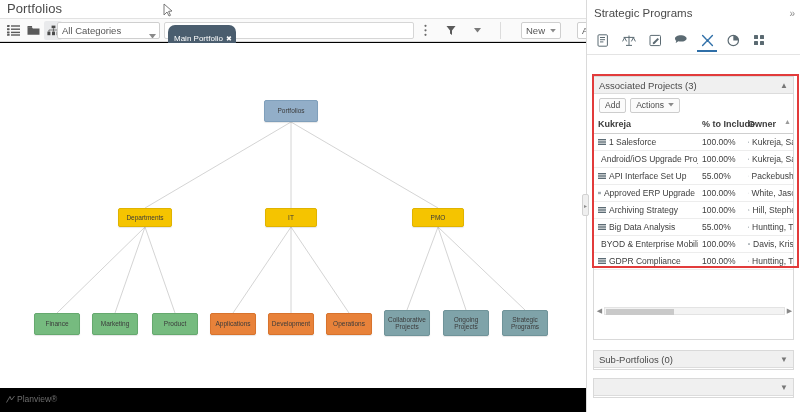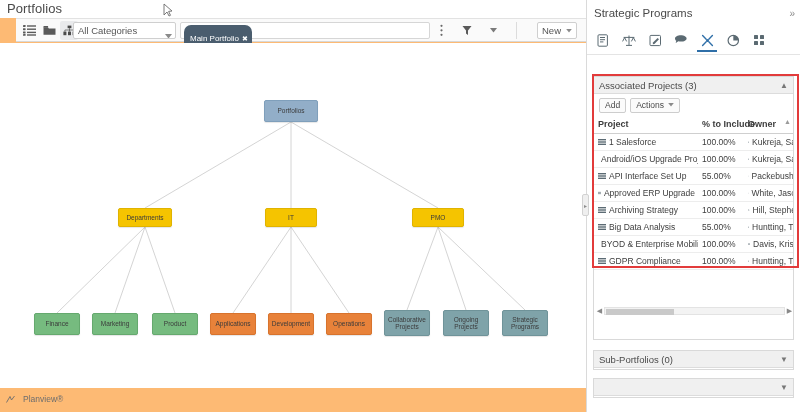--- a/index.html
+++ b/index.html
@@ -8,34 +8,34 @@
     width: 800px; height: 412px;
     overflow: hidden;
     background: #ffffff;
     font-family: "Liberation Sans", sans-serif;
     font-size: 11px;
     color: #333333;
   }
   #app { position: relative; width: 800px; height: 412px; background:#fff; }
 
   
-  .left-pane { position:absolute; left:0; top:0; width:586px; height:412px; background:#fdba74; }
+  .left-pane { position:absolute; left:0; top:0; width:586px; height:412px; background:#000000; }
 
   .page-title-bar {
     position:absolute; left:0; top:0; width:586px; height:18px;
     background:#ffffff;
   }
   .page-title {
     position:absolute; left:7px; top:1px;
     font-size:13px; color:#4a4a4a; letter-spacing:.1px;
   }
   .cursor-arrow { position:absolute; left:163px; top:3px; width:10px; height:14px; }
 
   .toolbar {
-    position:absolute; left:16px; top:18px; width:586px; height:24px;
+    position:absolute; left:0; top:18px; width:586px; height:24px;
     background:#fafafa; border-top:1px solid #e2e2e2; border-bottom:1px solid #d8d8d8;
   }
   .tb-icons { position:absolute; left:4px; top:2px; display:flex; gap:2px; }
   .tb-ico {
     width:18px; height:19px; display:flex; align-items:center; justify-content:center;
     border-radius:2px; cursor:pointer;
   }
   .tb-ico.active { background:#e9eaec; }
 
   .cat-select {
@@ -79,21 +79,21 @@
     font-size:6.5px; color:#3b3b3b; line-height:7.5px;
     padding:1px 2px; cursor:pointer;
     box-shadow:0 1px 1px rgba(0,0,0,.10);
   }
   .n-root   { background:#92aec8; border:1px solid #7f9fbb; }
   .n-gold   { background:#f5c400; border:1px solid #e0b300; }
   .n-green  { background:#76bb7f; border:1px solid #65a96e; }
   .n-orange { background:#e8823a; border:1px solid #d8732d; }
   .n-teal   { background:#7fa3a9; border:1px solid #6f9399; }
 
-  .footer-logo { position:absolute; left:6px; top:394px; display:flex; align-items:flex-end; gap:8px; }
+  .footer-logo { position:absolute; left:6px; top:394px; display:flex; align-items:flex-end; gap:2px; }
   .footer-logo-txt { font-size:8.5px; color:#6d6d6d; }
 
   
   .right-pane {
     position:absolute; left:586px; top:0; width:214px; height:412px;
     background:#ffffff; border-left:1px solid #dadada;
   }
   .rp-header { position:absolute; left:0; top:0; width:214px; height:28px; background:#fff; }
   .rp-title { position:absolute; left:7px; top:7px; font-size:11.5px; color:#4a4a4a; }
   .rp-expand { position:absolute; right:6px; top:8px; font-size:10px; color:#8a8a8a; cursor:pointer; }
@@ -429,21 +429,21 @@
               <path d="M0 0 L7 0 L3.5 4.5 Z" fill="#8a8a8a"></path>
             </svg>
         </div>
       </div>
 
       <div class="grid-wrap">
         <div class="vscroll-up">▲</div>
         <table class="grid">
           <thead>
               <tr>
-            <th class="col-proj">Project</th>
+            <th class="col-proj">Kukreja</th>
             <th class="col-pct">% to Include</th>
             <th class="col-own">Owner</th>
           </tr>
             </thead>
           <tbody id="proj-body">
               <tr>
                 <td class="col-proj">
                   <span class="proj-cell">
                     <svg width="8" height="8" viewBox="0 0 8 8">
                       <g fill="#5c6b74">

